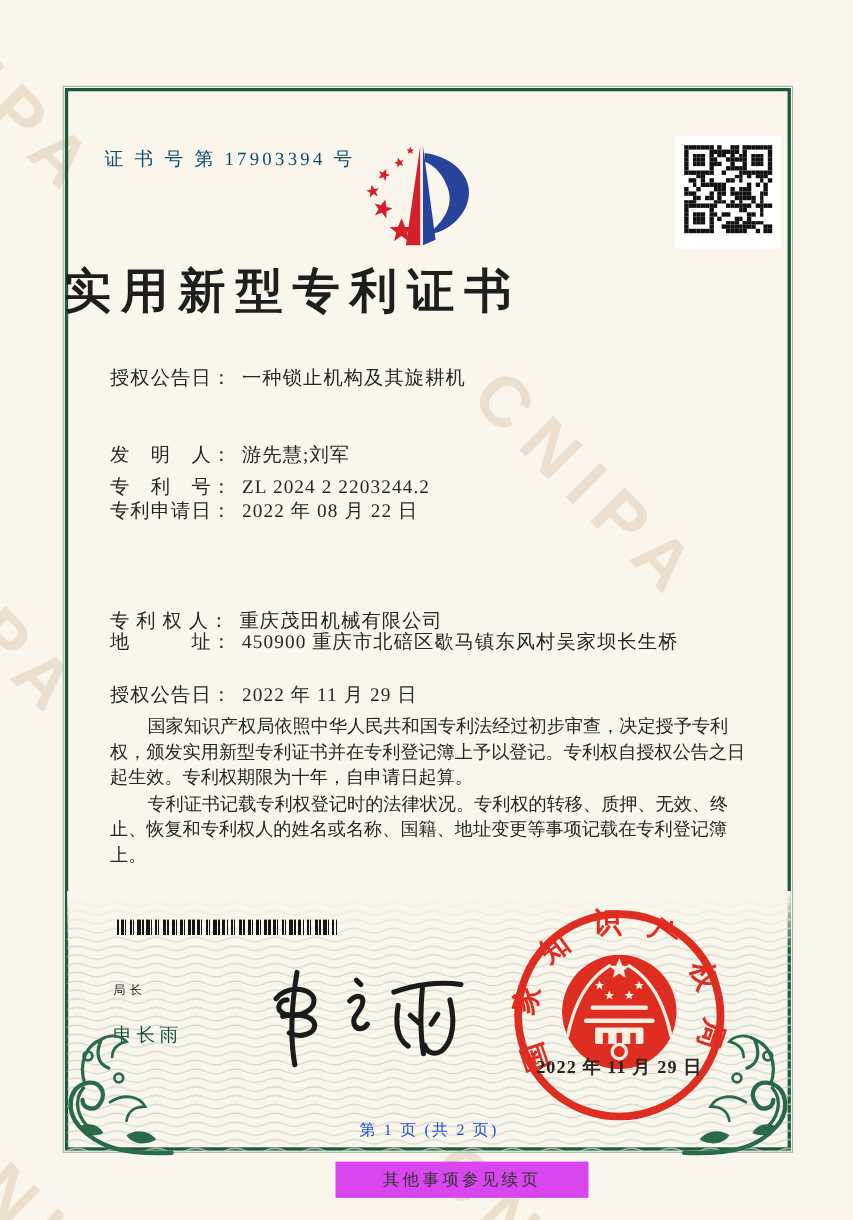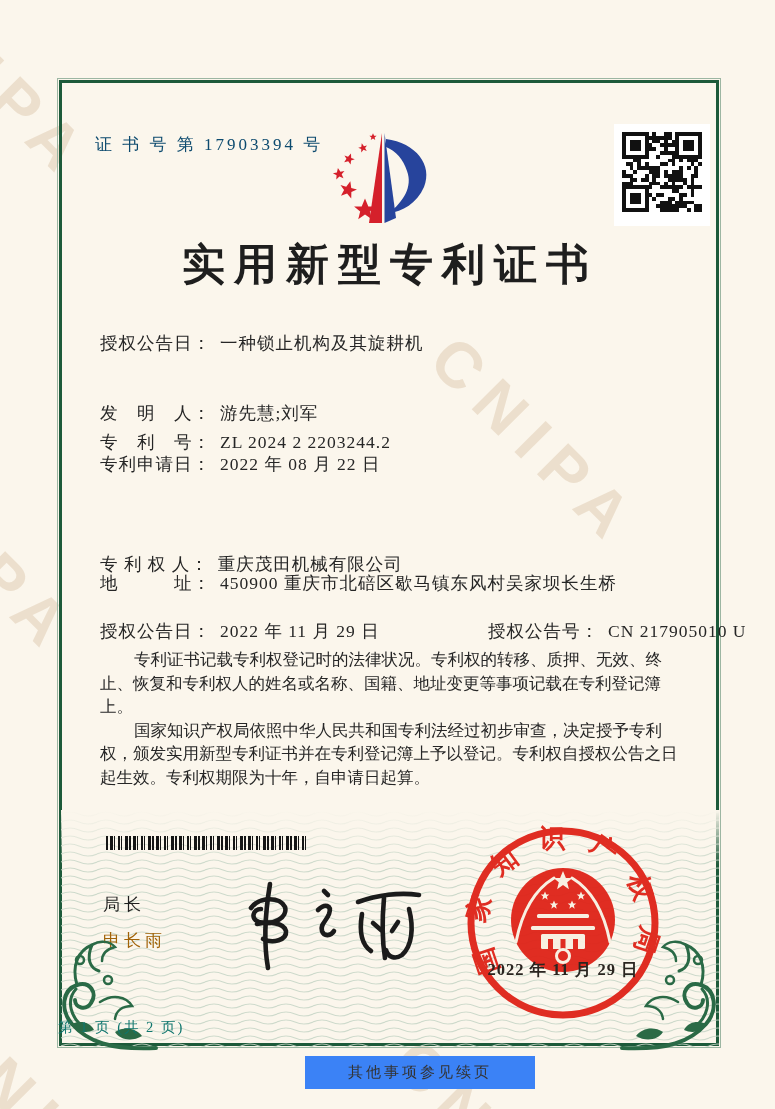--- a/index.html
+++ b/index.html
@@ -31,21 +31,21 @@
 
   
   .cert-no { position:absolute; left:95px; top:133px; font-size:17px; letter-spacing:3px; color:#0c4a6e; }
   .logo { position:absolute; left:312px; top:128px; width:135px; height:102px; }
   .qr-box { position:absolute; left:614px; top:124px; width:96px; height:102px; background:#fff; }
   .qr { position:absolute; left:8px; top:8px; width:80px; height:80px;
     display:grid; grid-template-columns:repeat(21,1fr); grid-template-rows:repeat(21,1fr); }
   .qr span { background:transparent; }
   .qr span.d { background:#111; }
 
-  .title { position:absolute; left:58px; top:236px; width:664px; text-align:center;
+  .title { position:absolute; left:58px; top:236px; width:664px; text-align:left;
     font-size:43px; font-weight:bold; letter-spacing:9px; color:#1e1e1e; }
 
   
   .field-row { position:absolute; left:100px; width:600px; font-size:17.5px; letter-spacing:1px;
     color:#262626; white-space:nowrap; }
   .field-row .fvalue { margin-left:9px;margin-top:12px; }
   .grant-col { position:absolute; left:388px; top:0; }
 
   
   .body-text { position:absolute; left:100px; top:648px; width:590px;
@@ -56,36 +56,36 @@
   .barcode { position:absolute; left:106px; top:836px; width:203px; height:14px;
     background:repeating-linear-gradient(90deg,
       #151515 0 2px, transparent 2px 4px,
       #151515 4px 7px, transparent 7px 8px,
       #151515 8px 9px, transparent 9px 12px,
       #151515 12px 14px, transparent 14px 15px,
       #151515 15px 16px, transparent 16px 19px,
       #151515 19px 22px, transparent 22px 23px); }
 
   
-  .director-title { position:absolute; left:103px; top:893px; font-size:17px; letter-spacing:4px; color:#1f1f1f;
+  .director-title { position:absolute; left:103px; top:893px; font-size:11px; letter-spacing:4px; color:#1f1f1f;
     font-family:"Liberation Sans","DejaVu Sans",sans-serif; }
-  .director-name { position:absolute; left:103px; top:929px; font-size:17px; letter-spacing:4px; color:#a16207;
+  .director-name { position:absolute; left:103px; top:929px; font-size:17px; letter-spacing:4px; color:#14532d;
     font-family:"Liberation Sans","DejaVu Sans",sans-serif; }
   .signature { position:absolute; left:232px; top:878px; width:200px; height:95px; }
 
   
   .seal { position:absolute; left:458px; top:818px; width:210px; height:210px; opacity:.95; }
   .seal-date { position:absolute; left:481px; top:959px; width:164px; text-align:center;
     font-size:16.5px; letter-spacing:1px; color:#2a2520; font-weight:bold; z-index:5; }
 
   
-  .page-num { position:absolute; left:58px; top:1018px; width:664px; 
-    font-size:14.5px; letter-spacing:2px; color:#0f766e; }
+  .page-num { position:absolute; left:58px; top:1018px; width:664px; text-align:center;
+    font-size:14.5px; letter-spacing:2px; color:#1d4ed8; }
   .cont-box { position:absolute; left:305px; top:1056px; width:230px; height:33px;
-    background:#3b82f6; display:flex; align-items:center; justify-content:center; }
+    background:#d946ef; display:flex; align-items:center; justify-content:center; }
   .cont-box span { font-size:15px; letter-spacing:3px; color:#333; }
 
   
   .orn { position:absolute; width:130px; height:125px; }
   .orn-left { left:30px; top:932px; }
   .orn-right { left:618px; top:932px; transform:scaleX(-1); }
 </style>
 </head>
 <body>
 
@@ -589,28 +589,25 @@
   <span class="flabel">专利申请日：</span><span class="fvalue">2022 年 08 月 22 日</span>
 </div>
 <div class="field-row" style="top:552px">
   <span class="flabel">专 利 权 人：</span><span class="fvalue">重庆茂田机械有限公司</span>
 </div>
 <div class="field-row" style="top:571px">
   <span class="flabel">地　　　址：</span><span class="fvalue">450900  重庆市北碚区歇马镇东风村吴家坝长生桥</span>
 </div>
 <div class="field-row" style="top:619px">
   <span class="flabel">授权公告日：</span><span class="fvalue">2022 年 11 月 29 日</span>
-  <span class="grant-col">
-    <span>授权公告号：</span><span class="fvalue">CN 217905010 U</span>
-  </span>
 </div>
 
 <div class="body-text">
+  <p>国家知识产权局依照中华人民共和国专利法经过初步审查，决定授予专利权，颁发实用新型专利证书并在专利登记簿上予以登记。专利权自授权公告之日起生效。专利权期限为十年，自申请日起算。</p>
   <p>专利证书记载专利权登记时的法律状况。专利权的转移、质押、无效、终止、恢复和专利权人的姓名或名称、国籍、地址变更等事项记载在专利登记簿上。</p>
-  <p>国家知识产权局依照中华人民共和国专利法经过初步审查，决定授予专利权，颁发实用新型专利证书并在专利登记簿上予以登记。专利权自授权公告之日起生效。专利权期限为十年，自申请日起算。</p>
 </div>
 
 <div class="barcode"></div>
 
 <div class="director-title">局长</div>
 <div class="director-name">申长雨</div>
 <svg class="signature" viewBox="0 0 200 95" xmlns="http://www.w3.org/2000/svg">
   <g fill="none" stroke="#1b1b1b" stroke-width="4.6" stroke-linecap="round" stroke-linejoin="round">
     <path d="M38 6 C 34 30 31 62 36 90"></path>
     <path d="M19 30 C 28 18 48 19 53 29 C 56 39 42 48 27 44 C 18 41 21 31 29 31"></path>

